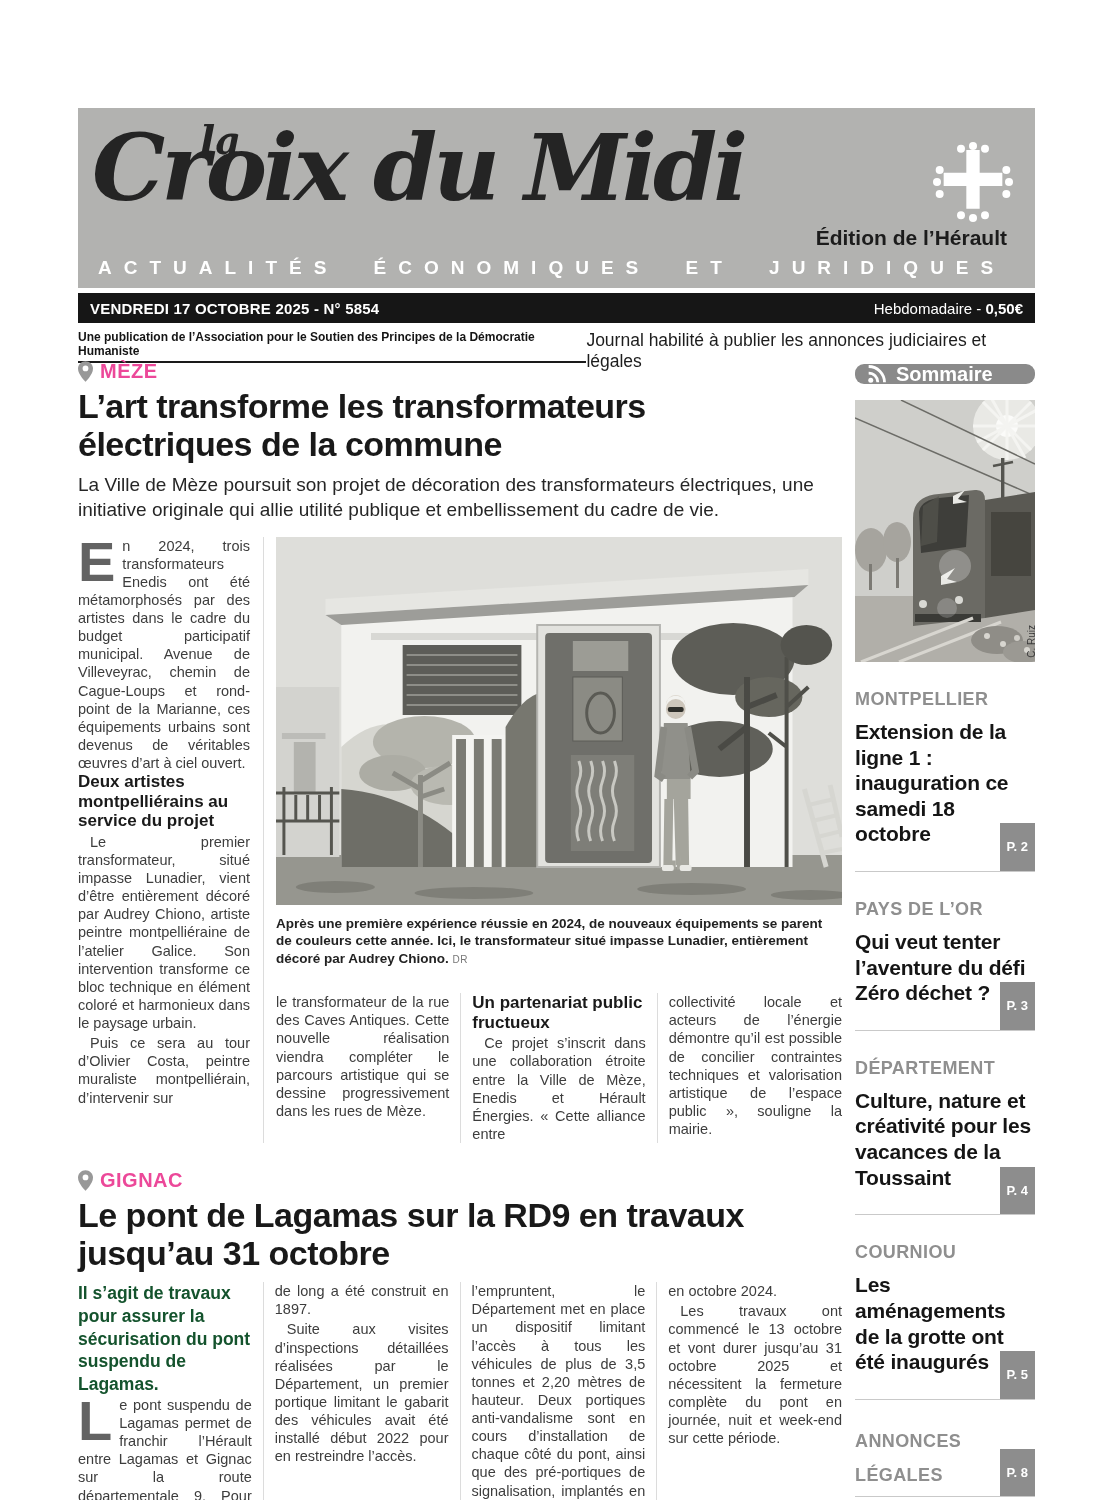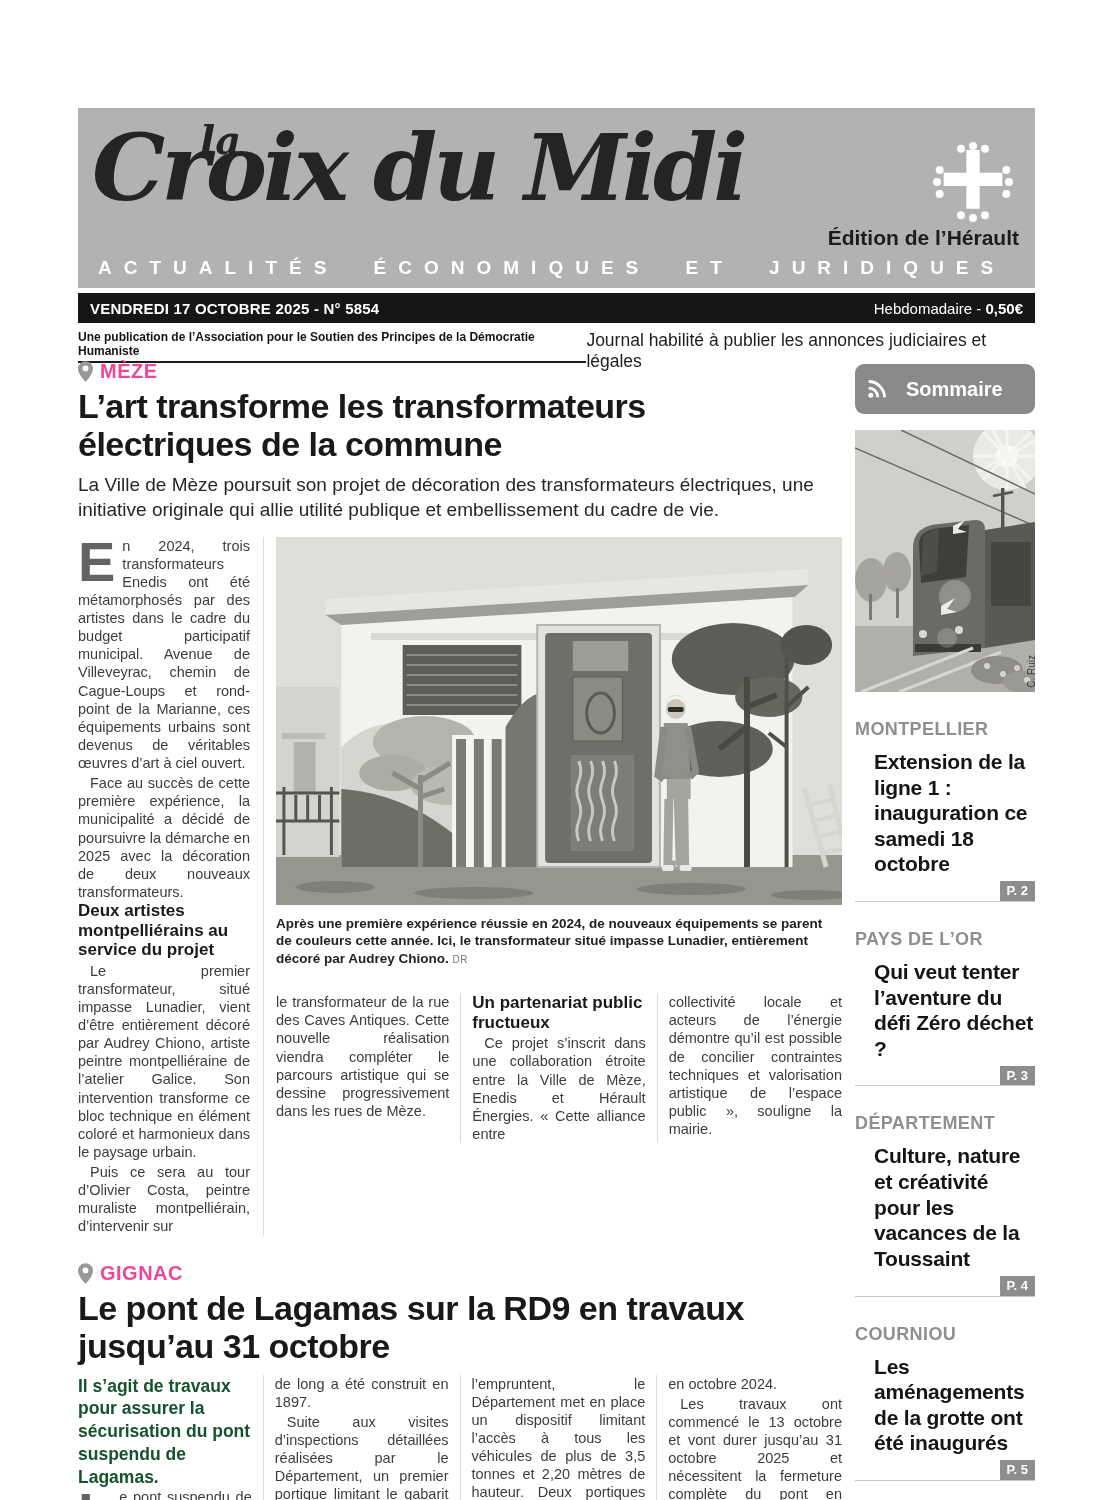--- a/index.html
+++ b/index.html
@@ -4,21 +4,21 @@
 <style>
   html,body{margin:0;padding:0;background:#fff;}
   #page{position:relative;width:1103px;height:1500px;background:#ffffff;overflow:hidden;
         font-family:"Liberation Sans",sans-serif;color:#3d3d3d;}
   
   .masthead{position:absolute;left:78px;top:108px;width:957px;height:180px;background:#b2b2b0;}
   .logo-main{position:absolute;left:14px;top:14px;font-family:"DejaVu Serif",serif;
              font-style:italic;font-weight:bold;font-size:92px;line-height:1;color:#242424;letter-spacing:-4px;}
   .logo-la{position:absolute;left:122px;top:8px;font-family:"DejaVu Serif",serif;
            font-style:italic;font-weight:bold;font-size:40px;color:#242424;}
-  .edition{position:absolute;right:16px;top:118px;font-size:21px;font-weight:bold;color:#1c1c1c;}
+  .edition{position:absolute;right:28px;top:118px;font-size:21px;font-weight:bold;color:#1c1c1c;}
   .tagline{position:absolute;left:20px;bottom:9px;color:#ffffff;font-weight:bold;font-size:19px;
            letter-spacing:12px;word-spacing:18px;white-space:nowrap;margin-top:28px;}
   .occitan-cross{position:absolute;right:22px;top:34px;}
   
   .datebar{position:absolute;left:78px;top:293px;width:957px;height:30px;background:#161616;
            display:flex;justify-content:space-between;align-items:center;padding:0 12px;box-sizing:border-box;
            color:#fff;font-size:15px;}
   .datebar .left{font-weight:bold;letter-spacing:.2px;}
   .datebar .price{font-weight:bold;}
   
@@ -54,30 +54,30 @@
   .three-cols .col:last-child{padding-right:0;}
   
   .gignac{margin-top:26px;}
   .four-cols{display:flex;margin-top:10px;}
   .four-cols .col{flex:1;box-sizing:border-box;padding:0 11px;}
   .four-cols .col:first-child{padding-left:0;}
   .four-cols .col + .col{border-left:1px solid #dcdcdc;}
   .four-cols .col:last-child{padding-right:0;}
   
   .sidebar{position:absolute;left:855px;top:364px;width:180px;}
-  .sommaire{display:flex;align-items:center;gap:19px;background:#8a8a8a;border-radius:9px;
-            height:50px;padding:0 12px;box-sizing:border-box;color:#fff;font-weight:bold;font-size:20px;}
+  .sommaire{display:flex;align-items:center;gap:9px;background:#8a8a8a;border-radius:9px;
+            height:20px;padding:0 12px;box-sizing:border-box;color:#fff;font-weight:bold;font-size:20px;}
   .sb-photo{position:relative;margin-top:16px;width:180px;height:262px;}
   .sb-credit{position:absolute;right:-2px;bottom:4px;writing-mode:vertical-rl;transform:rotate(180deg);
              font-size:10px;color:#3a3a3a;}
   .sb-section{margin-top:24px;font-size:18px;font-weight:bold;color:#8f8f8f;letter-spacing:.4px;line-height:1.5;}
-  .sb-title{margin-top:6px;font-size:21px;font-weight:bold;color:#151515;line-height:1.22;letter-spacing:-.2px;margin-left:19px;}
+  .sb-title{margin-top:6px;font-size:21px;font-weight:bold;color:#151515;line-height:1.22;letter-spacing:-.2px;}
   .sb-rule{position:relative;height:24px;border-bottom:1px solid #c9c9c9;}
   .badge{position:absolute;right:0;bottom:0;background:#8d8d8d;color:#fff;font-weight:bold;
-         font-size:13px;padding:2px 7px;line-height:1.2;}
+         font-size:13px;padding:16px 7px;line-height:1.2;}
 </style>
 </head>
 <body>
 
 <div id="page">
 
   <div class="masthead">
     <span class="logo-la">la</span>
     <span class="logo-main">Croix du Midi</span>
     <svg class="occitan-cross" width="80" height="80" viewBox="0 0 60 60">
@@ -118,21 +118,20 @@
           <circle cx="12" cy="11.5" r="4.6" fill="#fff"></circle>
         </svg>
         <span class="section-label">MÈZE</span>
       </div>
       <h1 class="headline" style="width:700px">L’art transforme les transformateurs électriques de la commune</h1>
       <p class="standfirst">La Ville de Mèze poursuit son projet de décoration des transformateurs électriques, une initiative originale qui allie utilité publique et embellissement du cadre de vie.</p>
 
       <div class="meze-body">
         <div class="meze-col1 body-txt">
           <p><span class="dropcap">E</span><span>n 2024, trois transformateurs Enedis ont été métamorphosés par des artistes dans le cadre du budget participatif municipal. Avenue de Villeveyrac, chemin de Cague-Loups et rond-point de la Marianne, ces équipements urbains sont devenus de véritables œuvres d’art à ciel ouvert.</span></p>
-          <p class="sp">Face au succès de cette première expérience, la municipalité a décidé de poursuivre la démarche en 2025 avec la décoration de deux nouveaux transformateurs.</p>
           <p class="subhead">Deux artistes montpelliérains au service du projet</p>
           <p class="sp">Le premier transformateur, situé impasse Lunadier, vient d’être entièrement décoré par Audrey Chiono, artiste peintre montpelliéraine de l’atelier Galice. Son intervention transforme ce bloc technique en élément coloré et harmonieux dans le paysage urbain.</p>
           <p class="sp">Puis ce sera au tour d’Olivier Costa, peintre muraliste montpelliérain, d’intervenir sur</p>
         </div>
 
         <div class="meze-right">
           
           <svg class="photo-frame" viewBox="0 0 572 368" preserveAspectRatio="none">
             <rect width="572" height="368" fill="#dededa"></rect>
             <rect y="318" width="572" height="50" fill="#96968f"></rect>

